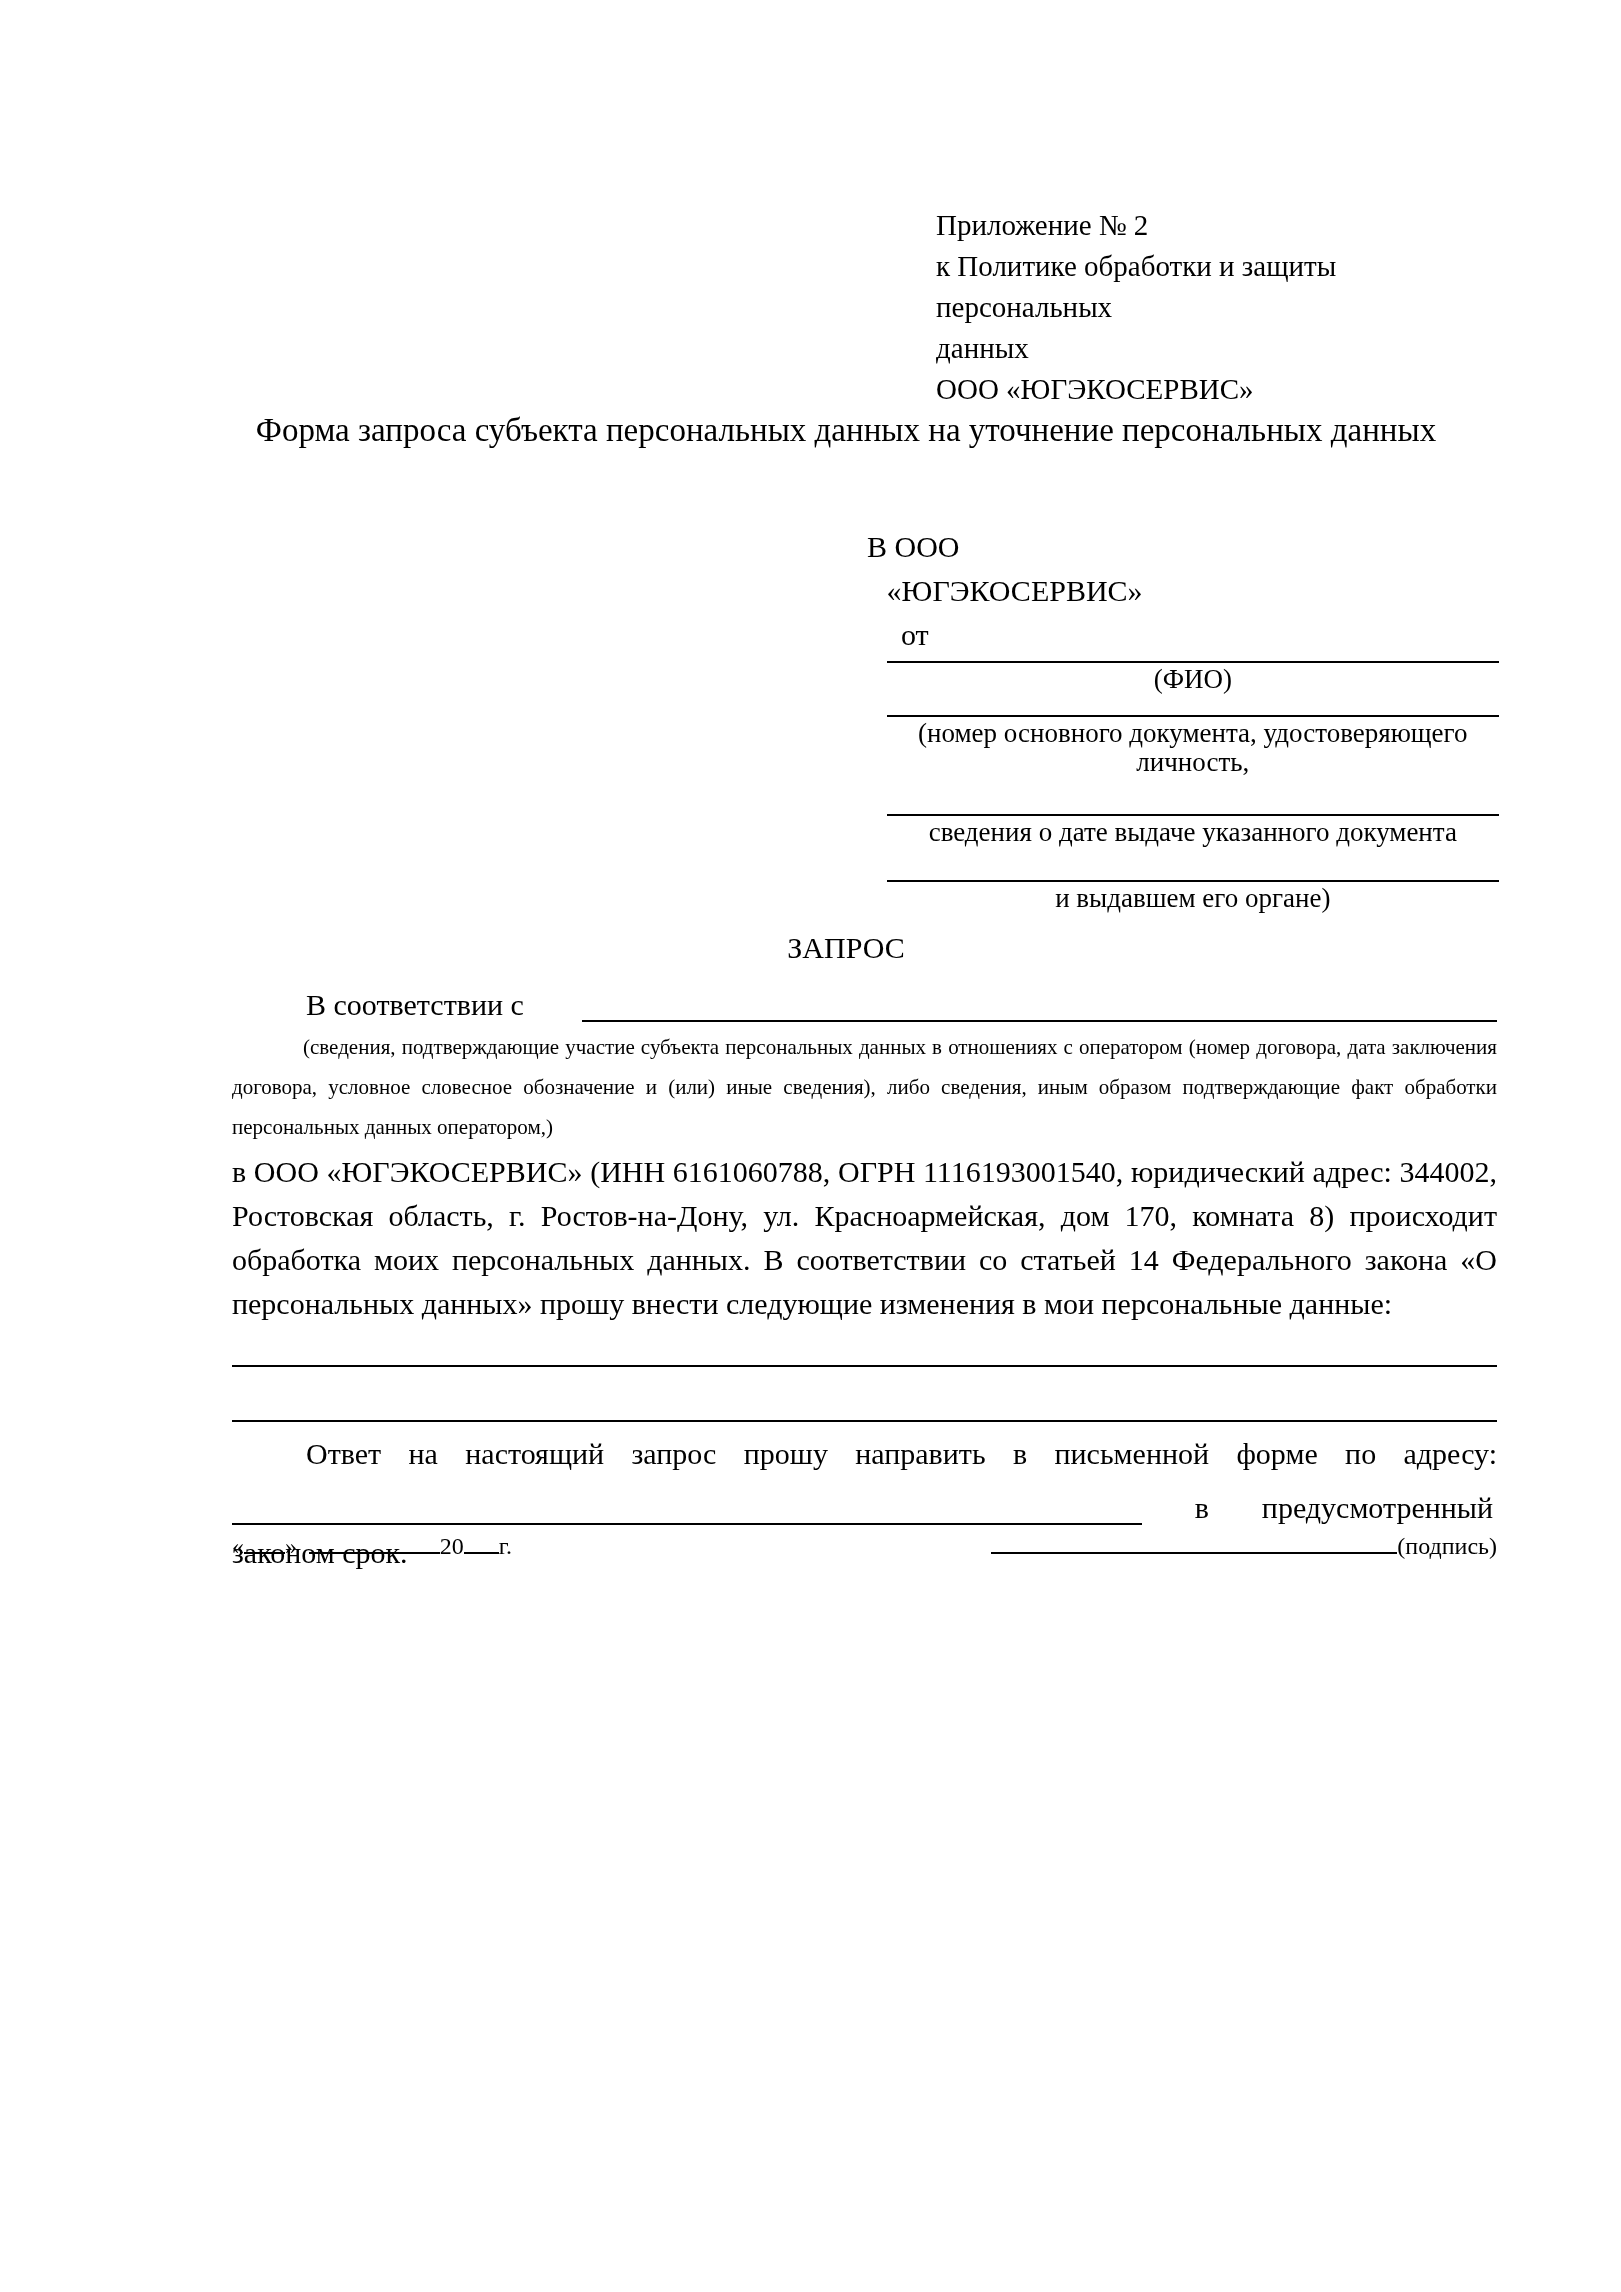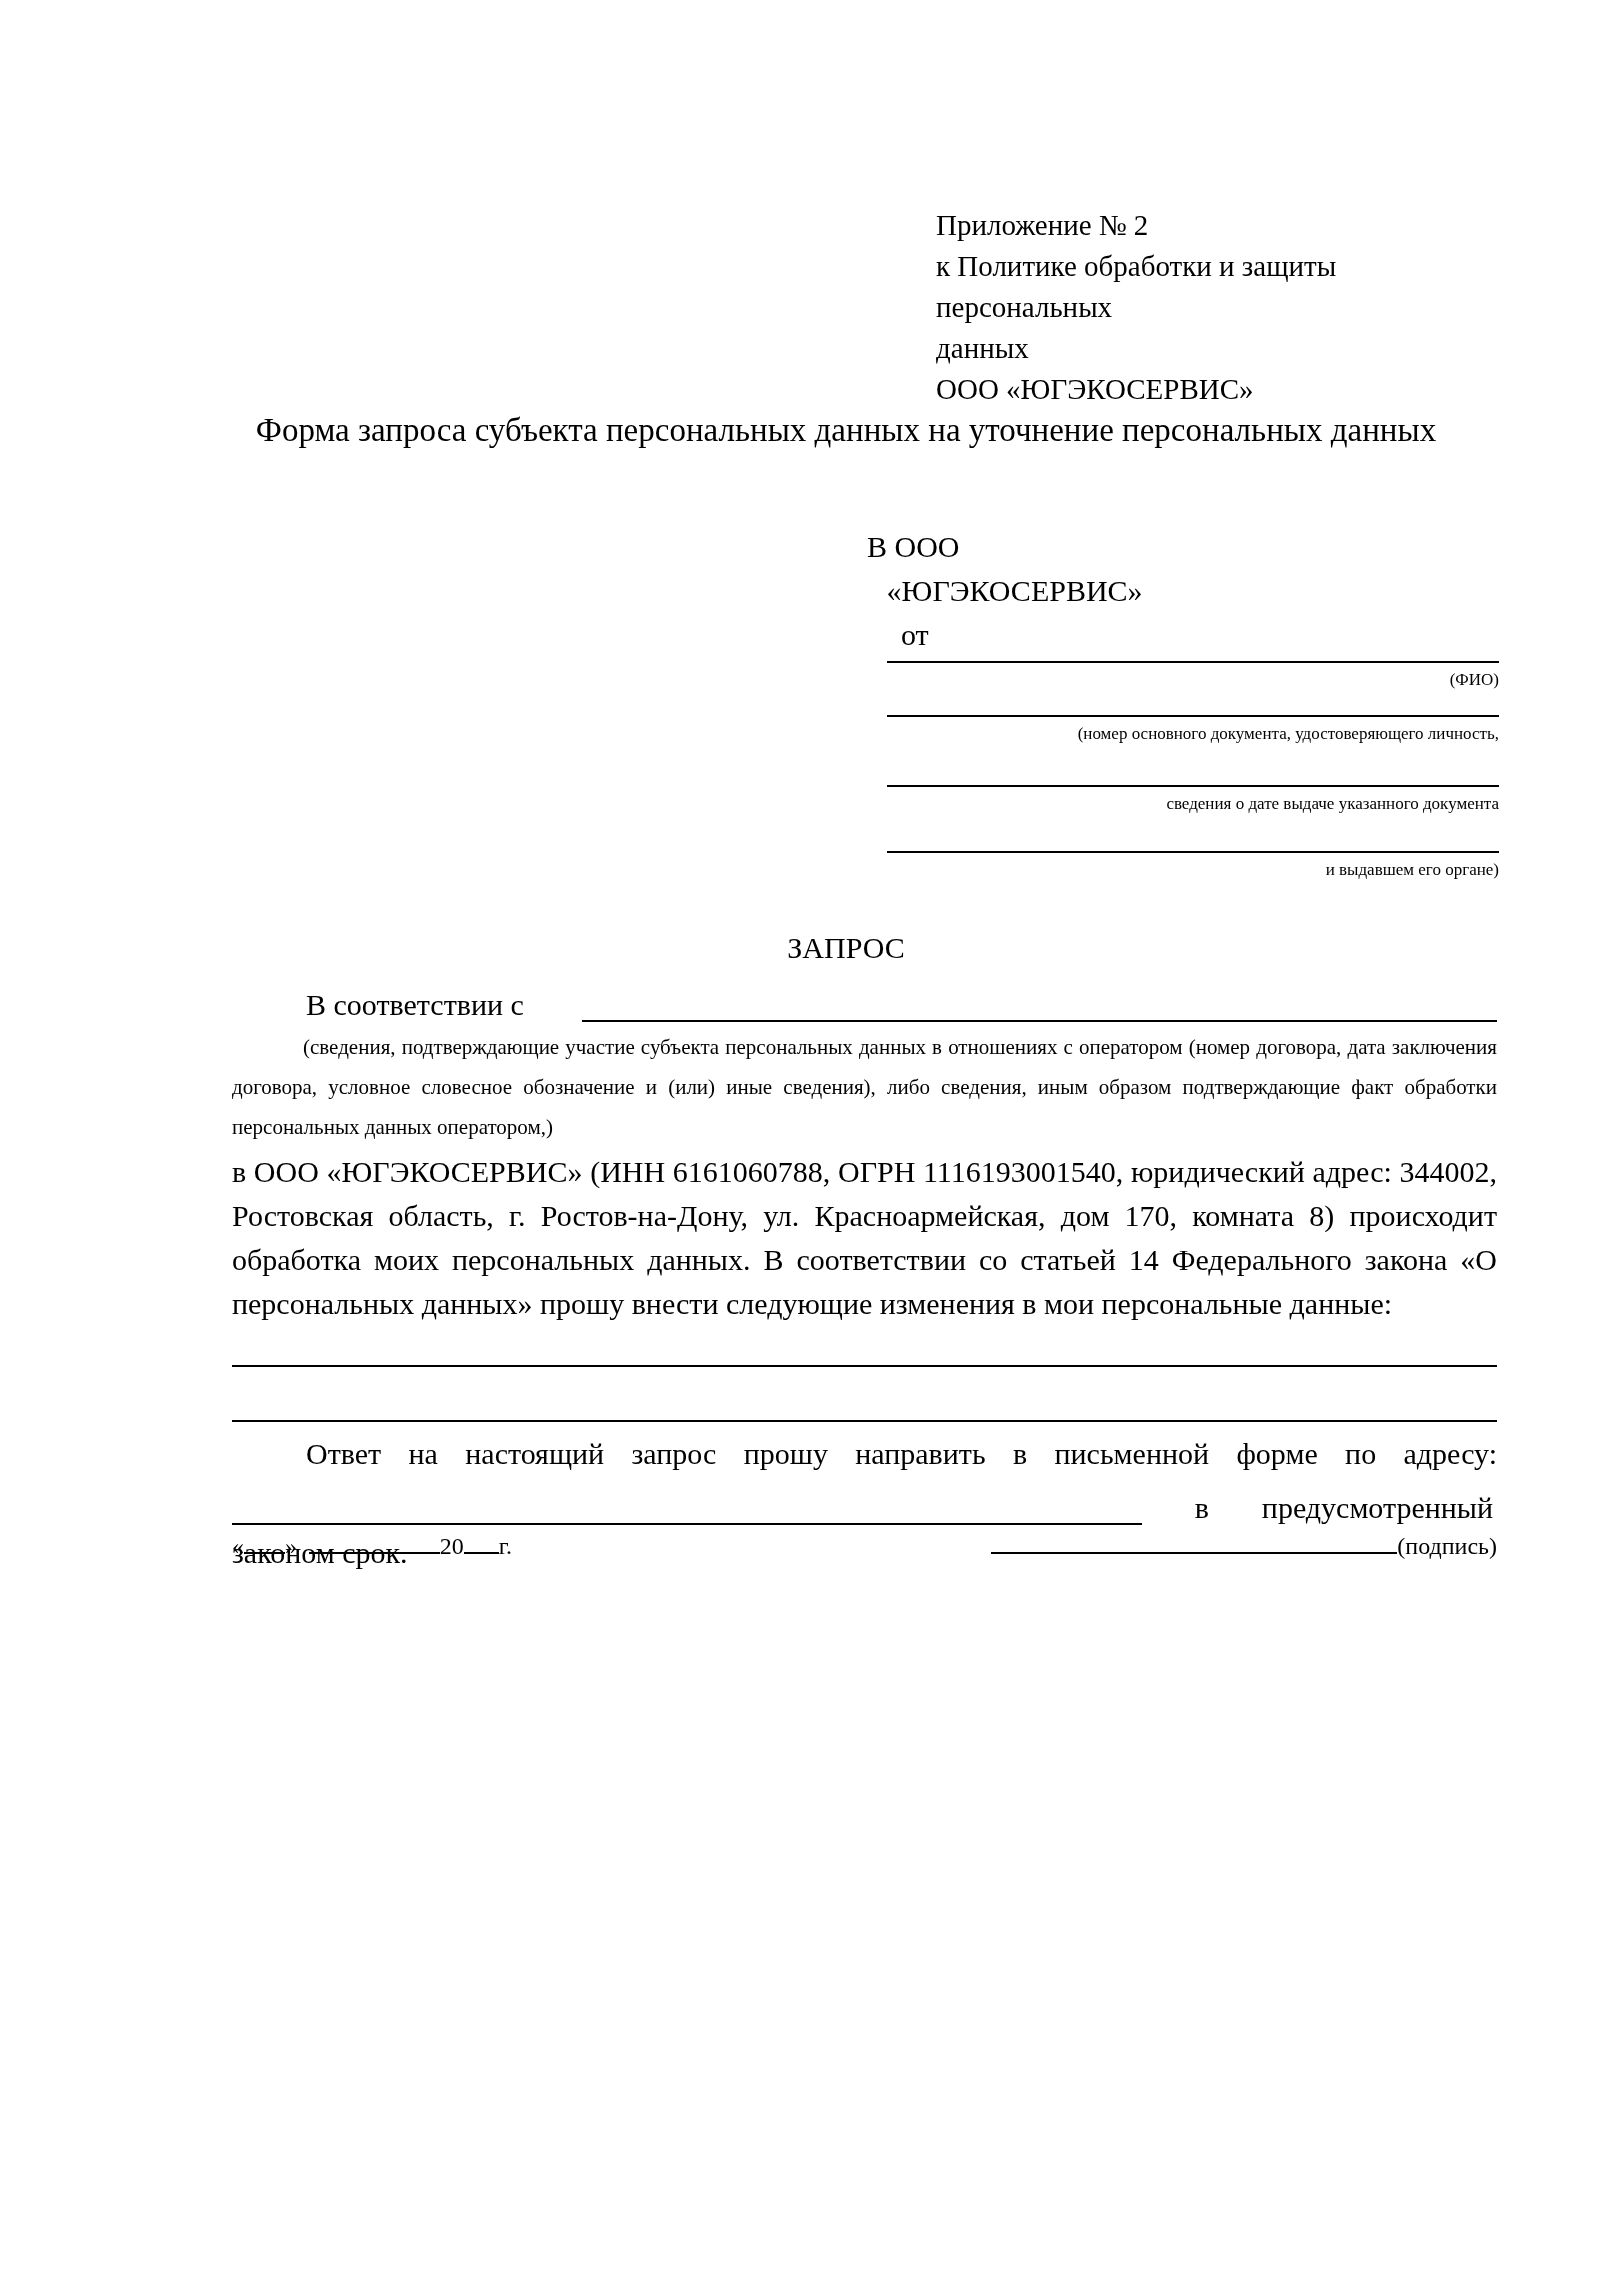--- a/index.html
+++ b/index.html
@@ -15,21 +15,21 @@
   .annex{position:absolute;left:936px;top:157px;width:573px;font-size:29px;line-height:41px;}
   
   .doc-title{position:absolute;left:232px;top:357px;width:1228px;text-align:center;
     font-size:33px;font-weight:normal;line-height:51px;}
   
   .addr{position:absolute;left:867px;top:477px;width:632px;font-size:30px;line-height:44px;}
   .addr .l2{margin-left:19.6px;}
   .addr .l3{margin-left:34px;}
   .addr .field{margin-left:19.6px;}
   .addr .fline{border-bottom:2px solid #000;}
-  .addr .flabel{display:block;text-align:right;font-size:17px;line-height:29px;margin-top:2px;}
+  .addr .flabel{display:block;text-align:center;font-size:27px;line-height:29px;margin-top:2px;}
   .f1 .fline{height:3.9px;}
   .f2 .fline{height:21.6px;}
   .f3 .fline{height:37px;}
   .f4 .fline{height:33px;}
   
   .zapros{position:absolute;left:232px;top:883px;width:1228px;text-align:center;font-size:30px;}
   
   .main{position:absolute;left:232px;top:929px;width:1265px;font-size:30px;}
   .intro{display:flex;align-items:flex-end;height:45px;gap:46px;}
   .intro .prefix{margin-left:74px;white-space:nowrap;}

